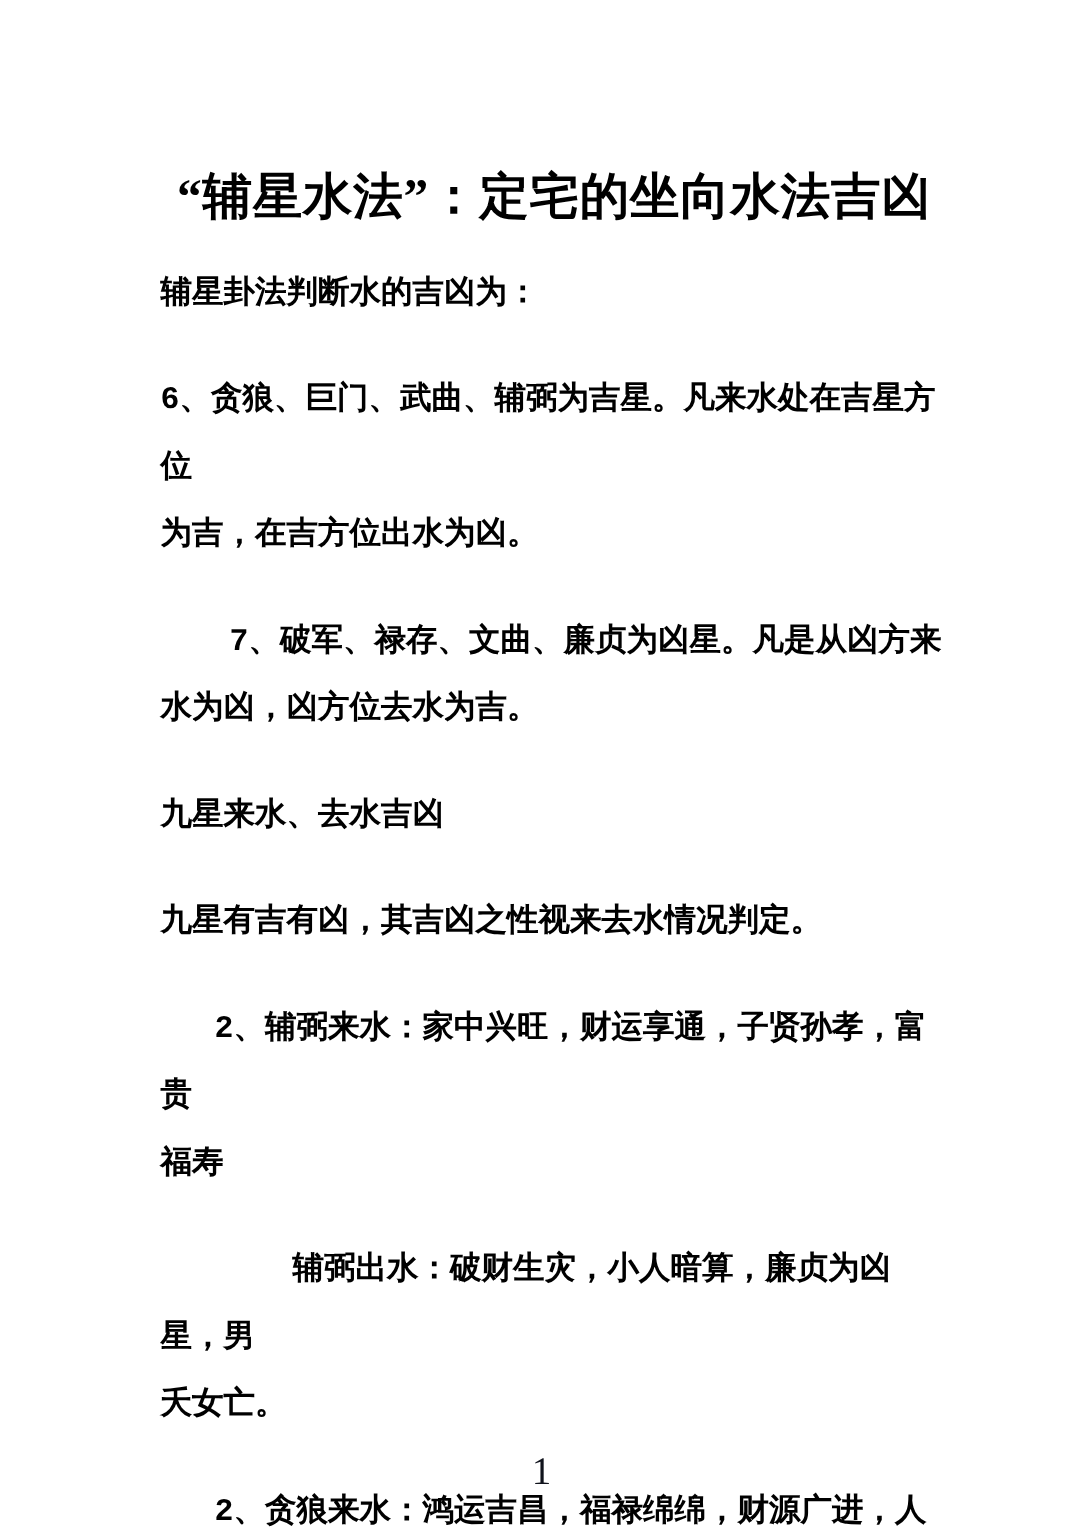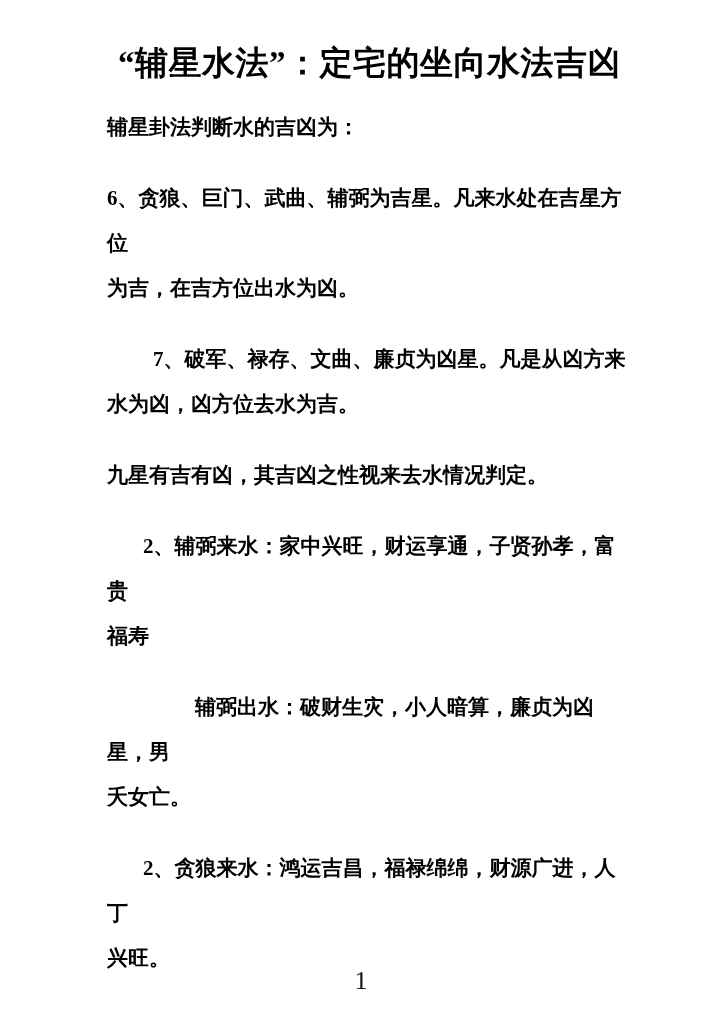--- a/index.html
+++ b/index.html
@@ -13,36 +13,37 @@
     width: 722px;
     height: 1024px;
     background: #ffffff;
     box-sizing: border-box;
     padding: 0 90px 0 107px;
     overflow: hidden;
     font-family: "Liberation Serif", "DejaVu Serif", serif;
     color: #000000;
   }
   .doc-title {
-    padding-top: 39px;
+    padding-top: 108px;
     margin: 0 0 18px 0;
     font-size: 33px;
     font-weight: bold;
     line-height: 48px;
     text-align: center;
     white-space: nowrap;
     letter-spacing: 0.5px;
   }
   .para {
     margin: 0 0 26px 0;
     font-size: 21px;
     font-weight: bold;
     line-height: 45px;
     white-space: pre-line;
     text-align: left;
+    font-family: Liberation Mono, monospace;
   }
   .ind-0   { text-indent: 0; }
   .ind-s   { text-indent: 36px; }  
   .ind-m   { text-indent: 46px; }  
   .ind-l   { text-indent: 88px; }  
   .page-footer {
     position: absolute;
     left: 0;
     bottom: 28px;
     width: 722px;
@@ -61,20 +62,21 @@
   <h1 class="doc-title"><span>“辅星水法”：定宅的坐向水法吉凶</span></h1>
 
   <p class="para ind-0">辅星卦法判断水的吉凶为：</p>
 
   <p class="para ind-0">6、贪狼、巨门、武曲、辅弼为吉星。凡来水处在吉星方位
 为吉，在吉方位出水为凶。</p>
 
   <p class="para ind-m">7、破军、禄存、文曲、廉贞为凶星。凡是从凶方来
 水为凶，凶方位去水为吉。</p>
 
+  <p class="para ind-0">九星来水、去水吉凶</p>
 
   <p class="para ind-0">九星有吉有凶，其吉凶之性视来去水情况判定。</p>
 
   <p class="para ind-s">2、辅弼来水：家中兴旺，财运享通，子贤孙孝，富贵
 福寿</p>
 
   <p class="para ind-l">辅弼出水：破财生灾，小人暗算，廉贞为凶星，男
 夭女亡。</p>
 
   <p class="para ind-s">2、贪狼来水：鸿运吉昌，福禄绵绵，财源广进，人丁

